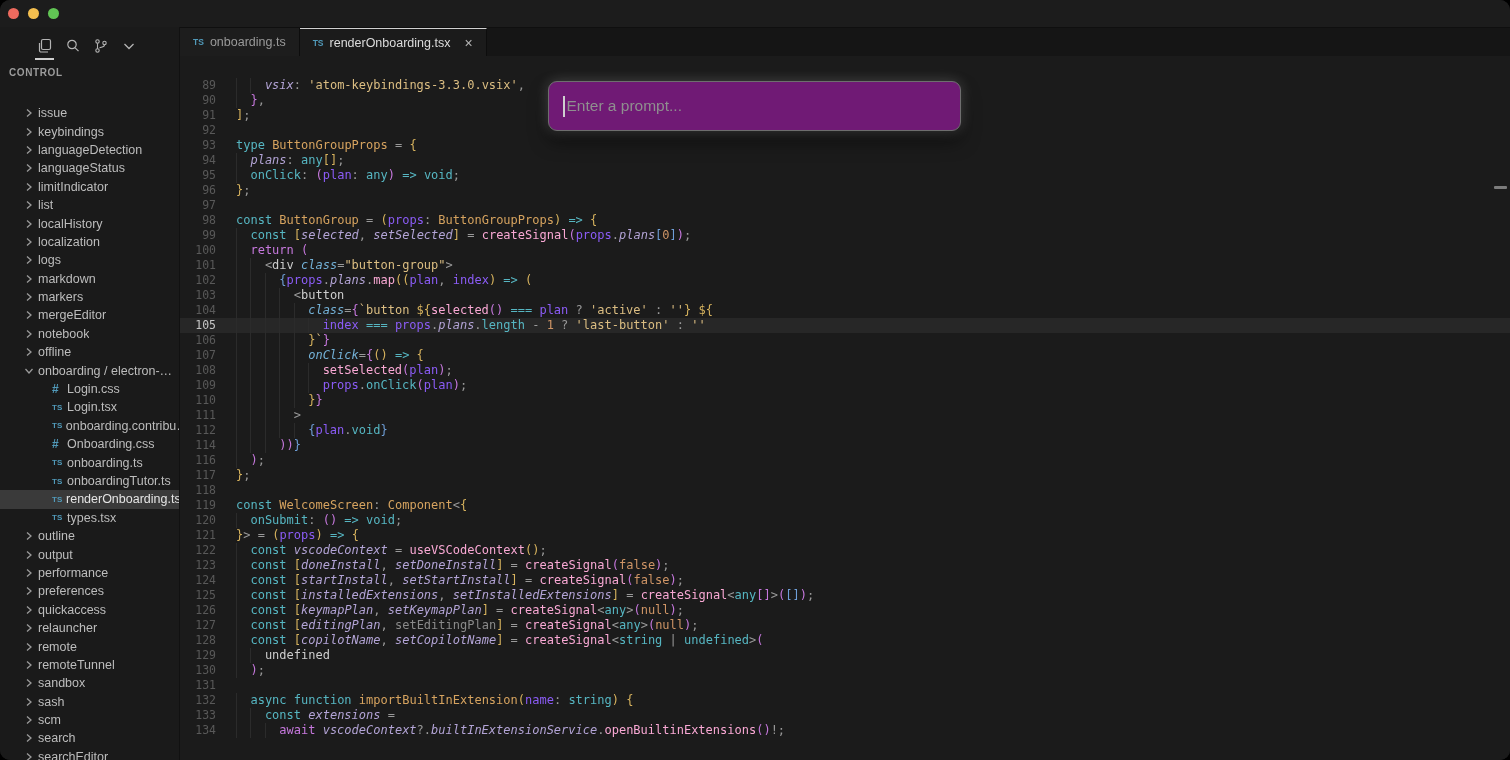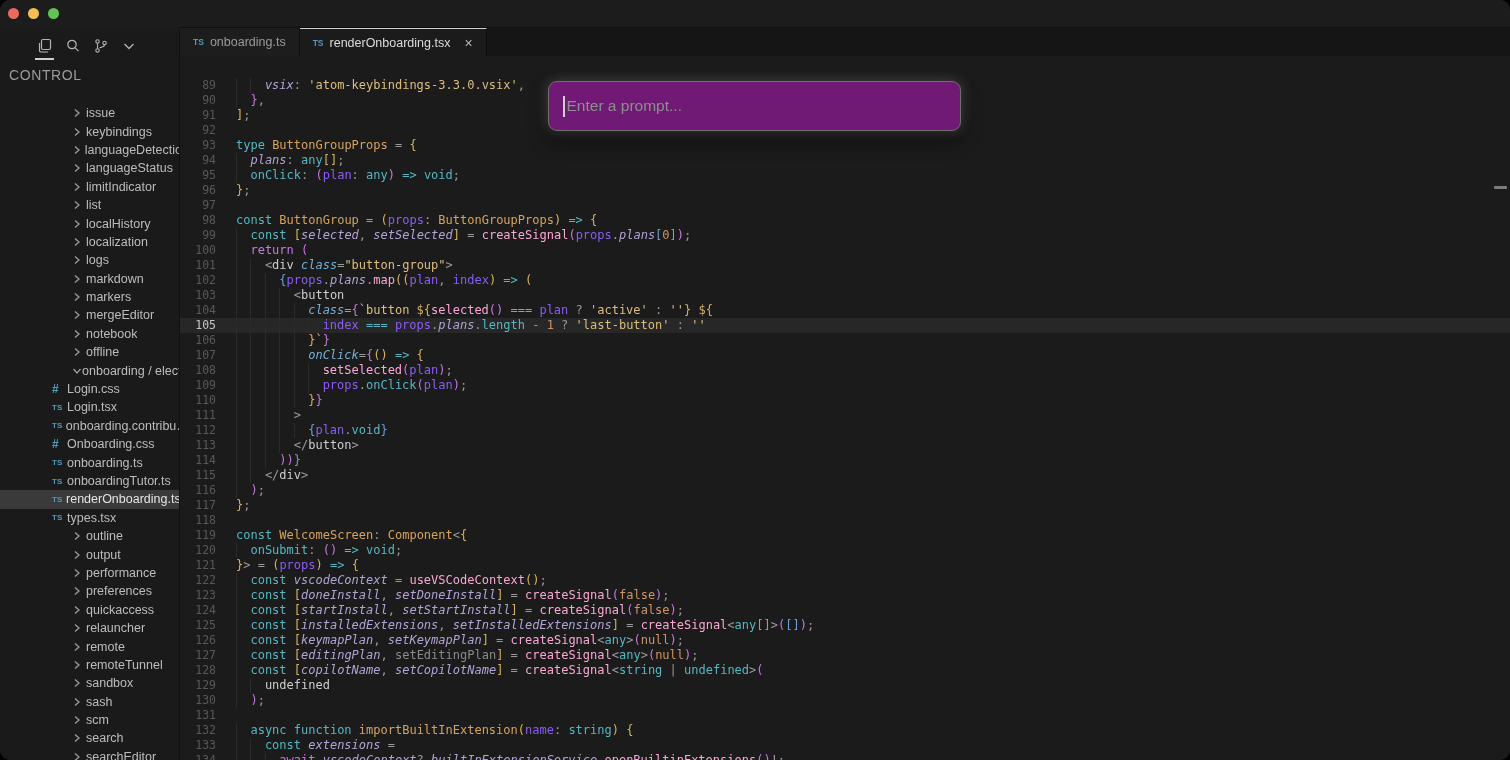--- a/index.html
+++ b/index.html
@@ -13,25 +13,25 @@
   .titlebar { position:absolute; left:0; top:0; width:100%; height:27px; background:#1c1c1c; }
   .traffic { position:absolute; top:8px; width:11px; height:11px; border-radius:50%; }
   .t-red { left:8px;  background:#ed6a5e; }
   .t-yellow { left:28px; background:#f4bf4f; }
   .t-green { left:48px; background:#61c554; }
   
   .sidebar { position:absolute; left:0; top:27px; width:180px; height:733px; background:#1a1a1a; border-right:1px solid #111; }
   .activity-row { display:flex; gap:11px; padding:8px 0 0 36px; height:30px; align-items:center; }
   .act-icon { width:17px; height:17px; display:flex; align-items:center; justify-content:center; position:relative; }
   .act-icon.active::after { content:""; position:absolute; left:-1px; right:-1px; bottom:-5px; height:1.5px; background:#cfcfcf; }
-  .section-label { padding:10px 0 0 9px; font-size:14px; font-weight:normal; letter-spacing:.6px; color:#9c9c9c; height:22px; }
+  .section-label { padding:10px 0 0 9px; font-size:10px; font-weight:bold; letter-spacing:.6px; color:#9c9c9c; height:22px; }
   .tree { position:absolute; left:0; top:77px; right:0; bottom:0; overflow:hidden; }
   .tree-row { display:flex; align-items:center; height:18.4px; color:#bdbdbd; font-size:12.5px; cursor:pointer; }
   .tree-row.selected { background:#3a3a3a; color:#e4e4e4; }
-  .tree-row.d1 { padding-left:72px; }
+  .tree-row.d1 { padding-left:24px; }
   .tree-row.d2 { padding-left:52px; }
   .chev { width:14px; display:flex; align-items:center; }
   .fts { color:#519aba; font-size:8px; font-weight:bold; width:15px; letter-spacing:.2px; }
   .fcss { color:#519aba; font-size:12px; font-weight:bold; width:15px; }
   .tree-label { white-space:nowrap; overflow:hidden; }
   
   .tabbar { position:absolute; left:180px; top:27px; right:0; height:29px; background:#151515; display:flex; border-top:1px solid #0f0f0f; }
   .tab { display:flex; align-items:center; gap:6px; padding:0 13px; background:#1d1d1d; border-right:1px solid #0d0d0d; font-size:12.5px; color:#9a9a9a; cursor:pointer; position:relative; }
   .tab .ts-badge { color:#519aba; font-size:8.5px; font-weight:bold; }
   .tab.active { background:#1b1b1b; color:#dcdcdc; border-top:1px solid #d0d0d0; }
@@ -476,30 +476,22 @@
         </div>
         <div class="code-line">
           <span class="ln">111</span>
           <span class="lc"><span class="guide"></span><span class="guide"></span><span class="guide"></span><span class="guide"></span><span class="t-pu">&gt;</span></span>
         </div>
         <div class="code-line">
           <span class="ln">112</span>
           <span class="lc"><span class="guide"></span><span class="guide"></span><span class="guide"></span><span class="guide"></span><span class="guide"></span><span class="t-b3">{</span><span class="t-pr">plan</span><span class="t-pu">.</span><span class="t-kw">void</span><span class="t-b3">}</span></span>
         </div>
         <div class="code-line">
-          <span class="ln">113</span>
-          <span class="lc"><span class="guide"></span><span class="guide"></span><span class="guide"></span><span class="guide"></span><span class="t-pu">&lt;/</span><span class="t-tx">button</span><span class="t-pu">&gt;</span></span>
-        </div>
-        <div class="code-line">
           <span class="ln">114</span>
           <span class="lc"><span class="guide"></span><span class="guide"></span><span class="guide"></span><span class="t-b2">))</span><span class="t-b3">}</span></span>
-        </div>
-        <div class="code-line">
-          <span class="ln">115</span>
-          <span class="lc"><span class="guide"></span><span class="guide"></span><span class="t-pu">&lt;/</span><span class="t-tx">div</span><span class="t-pu">&gt;</span></span>
         </div>
         <div class="code-line">
           <span class="ln">116</span>
           <span class="lc"><span class="guide"></span><span class="t-b2">)</span><span class="t-pu">;</span></span>
         </div>
         <div class="code-line">
           <span class="ln">117</span>
           <span class="lc"><span class="t-b1">}</span><span class="t-pu">;</span></span>
         </div>
         <div class="code-line">

